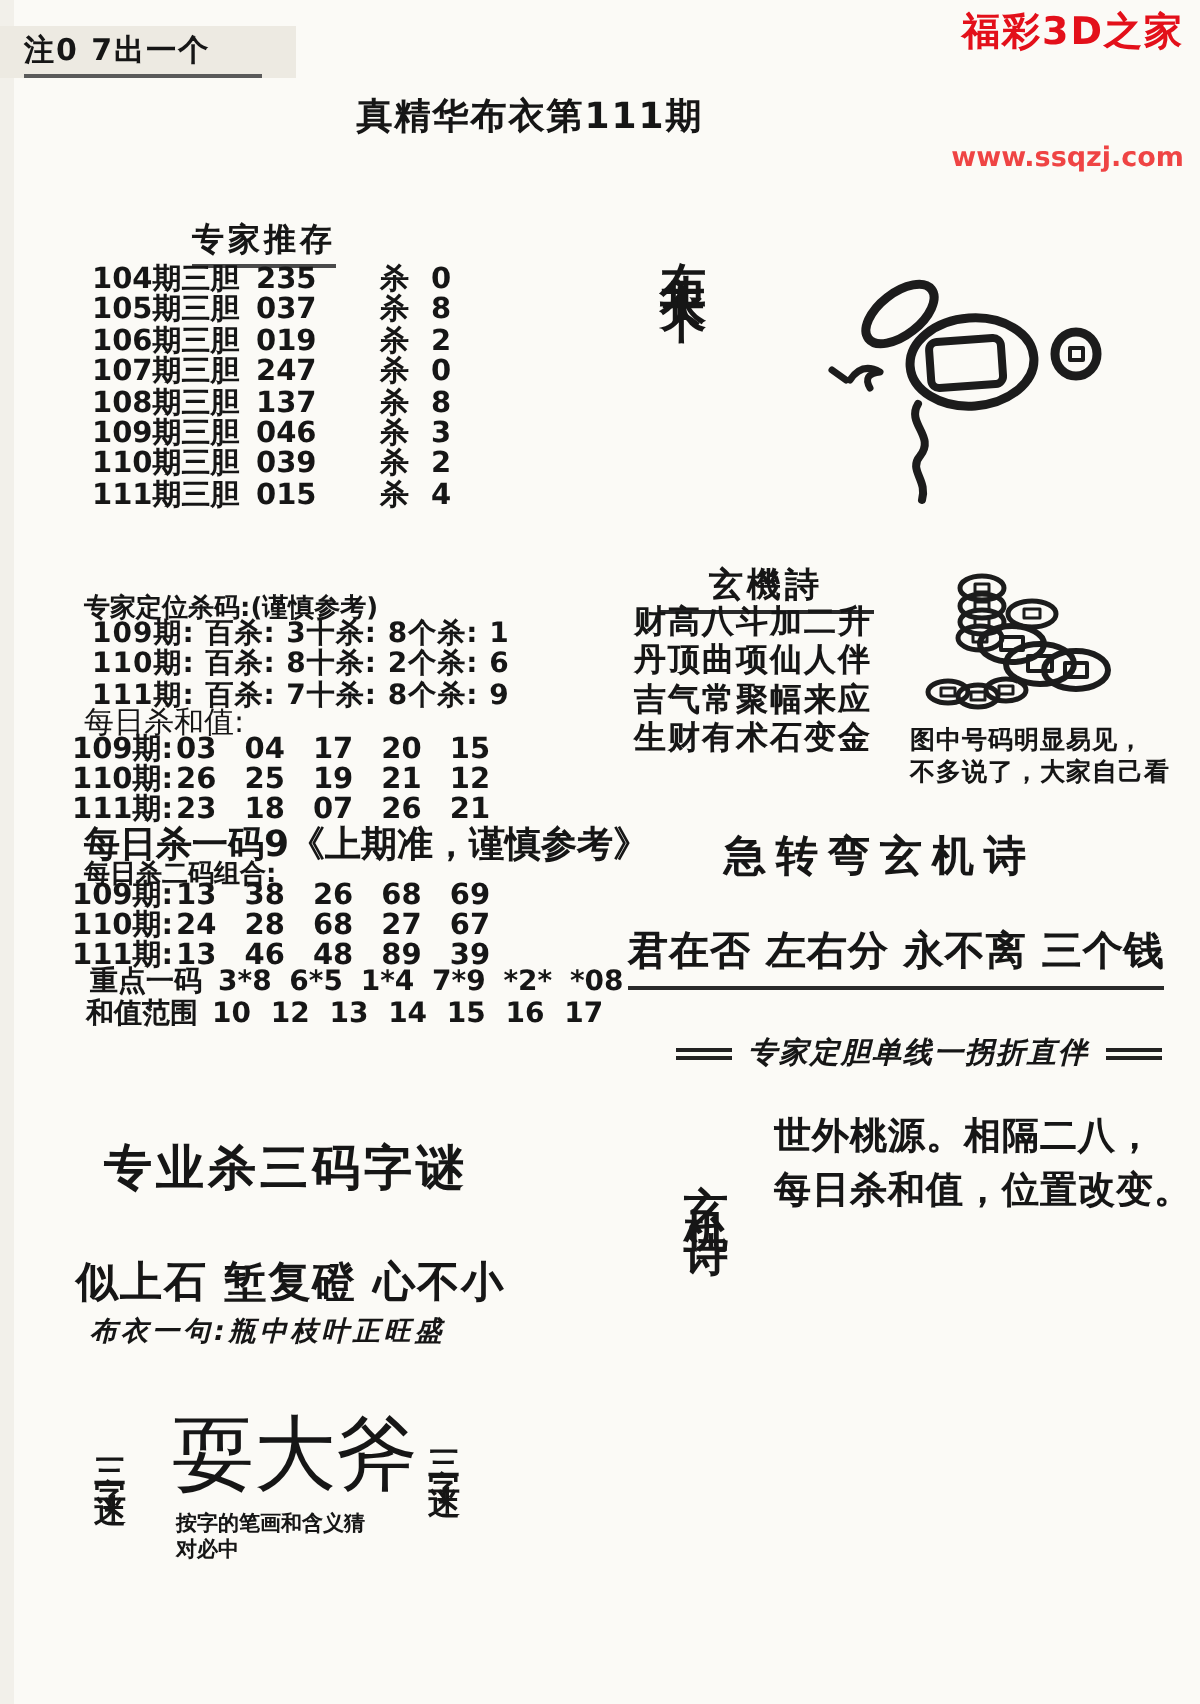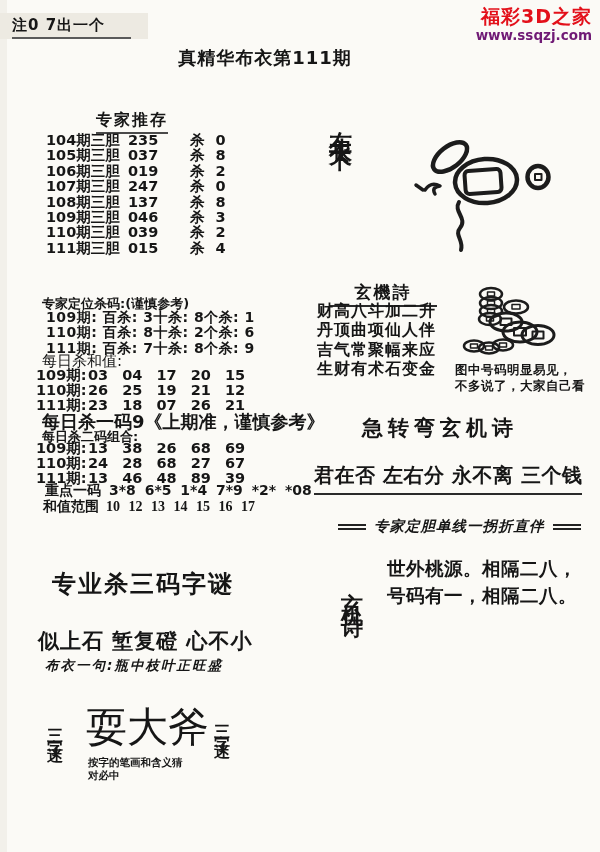--- a/index.html
+++ b/index.html
@@ -27,21 +27,21 @@
   .poskill-rows{left:46px;top:310px;font-size:14px;font-weight:bold;line-height:15.3px;letter-spacing:0.5px;}
   .dsum-title{left:42px;top:352px;font-size:15px;font-weight:normal;}
   .numrows{left:36px;font-size:14.5px;font-weight:bold;line-height:15.2px;}
   .numrows .lab{display:inline-block;width:52px;}
   .numrows .nums{word-spacing:9px;}
   .daily-one{left:42px;top:410px;font-size:18px;font-weight:bold;}
   .dtwo-title{left:42px;top:428px;font-size:13px;font-weight:bold;}
   .keyone{left:45px;top:482px;font-size:14px;font-weight:bold;}
   .keyone .nums{word-spacing:4px;margin-left:8px;}
   .sumrange{left:43px;top:498px;font-size:14px;font-weight:bold;}
-  .sumrange .nums{word-spacing:5px;margin-left:7px;font-family:Liberation Serif, serif;}
+  .sumrange .nums{word-spacing:5px;margin-left:7px;}
   .riddle-title{left:52px;top:568px;font-size:24px;font-weight:bold;letter-spacing:2px;}
   .riddle-line{left:38px;top:627px;font-size:21px;font-weight:bold;letter-spacing:1px;}
   .buyi-line{left:45px;top:657px;font-size:13.5px;font-weight:bold;font-style:italic;letter-spacing:2px;}
   .vert{writing-mode:vertical-rl;text-orientation:upright;}
   .three-left{left:44px;top:716px;font-size:16px;font-weight:bold;letter-spacing:9px;}
   .big-riddle{left:86px;top:700px;font-size:41px;font-weight:normal;letter-spacing:0px;text-align:center;}
   .riddle-cap{left:88px;top:756px;font-size:10.5px;font-weight:bold;line-height:12.5px;}
   .three-right{left:211px;top:712px;font-size:16px;font-weight:bold;letter-spacing:9px;}
   
   .vert-title{left:326px;top:112px;font-size:23px;font-weight:bold;letter-spacing:7px;}
@@ -65,21 +65,21 @@
 </head>
 <body>
 
 <div class="page">
   <div class="abs edge-strip"></div>
   <div class="abs note-shade"></div>
 
   <div class="abs top-note">注0 7出一个</div>
   <div class="abs brand">
     <div class="brand-name" style="color:#e3101a;">福彩3D之家</div>
-    <div class="brand-url" style="color:#701a75;">www.ssqzj.com</div>
+    <div class="brand-url" style="color:#ef4444;margin-top:44px;">www.ssqzj.com</div>
   </div>
   <div class="abs page-title">真精华布衣第111期</div>
 
   <div class="abs expert-title">专家推存</div>
   <div class="abs expert-rows">
     <div><span class="period">104期三胆</span><span class="dan">235</span><span class="klab">杀</span><span class="kval">0</span></div>
     <div><span class="period">105期三胆</span><span class="dan">037</span><span class="klab">杀</span><span class="kval">8</span></div>
     <div><span class="period">106期三胆</span><span class="dan">019</span><span class="klab">杀</span><span class="kval">2</span></div>
     <div><span class="period">107期三胆</span><span class="dan">247</span><span class="klab">杀</span><span class="kval">0</span></div>
     <div><span class="period">108期三胆</span><span class="dan">137</span><span class="klab">杀</span><span class="kval">8</span></div>
@@ -187,15 +187,15 @@
 
   <div class="abs divider">
     <span class="bar"></span>
     <span class="txt">专家定胆单线一拐折直伴</span>
     <span class="bar"></span>
   </div>
 
   <div class="abs vert xuanji2-vert">玄机诗</div>
   <div class="abs xuanji2-lines">
     <div>世外桃源。相隔二八，</div>
-    <div>号码有一，相隔二八。</div>
+    <div>每日杀和值，位置改变。</div>
   </div>
 </div>
 
 </body></html>

